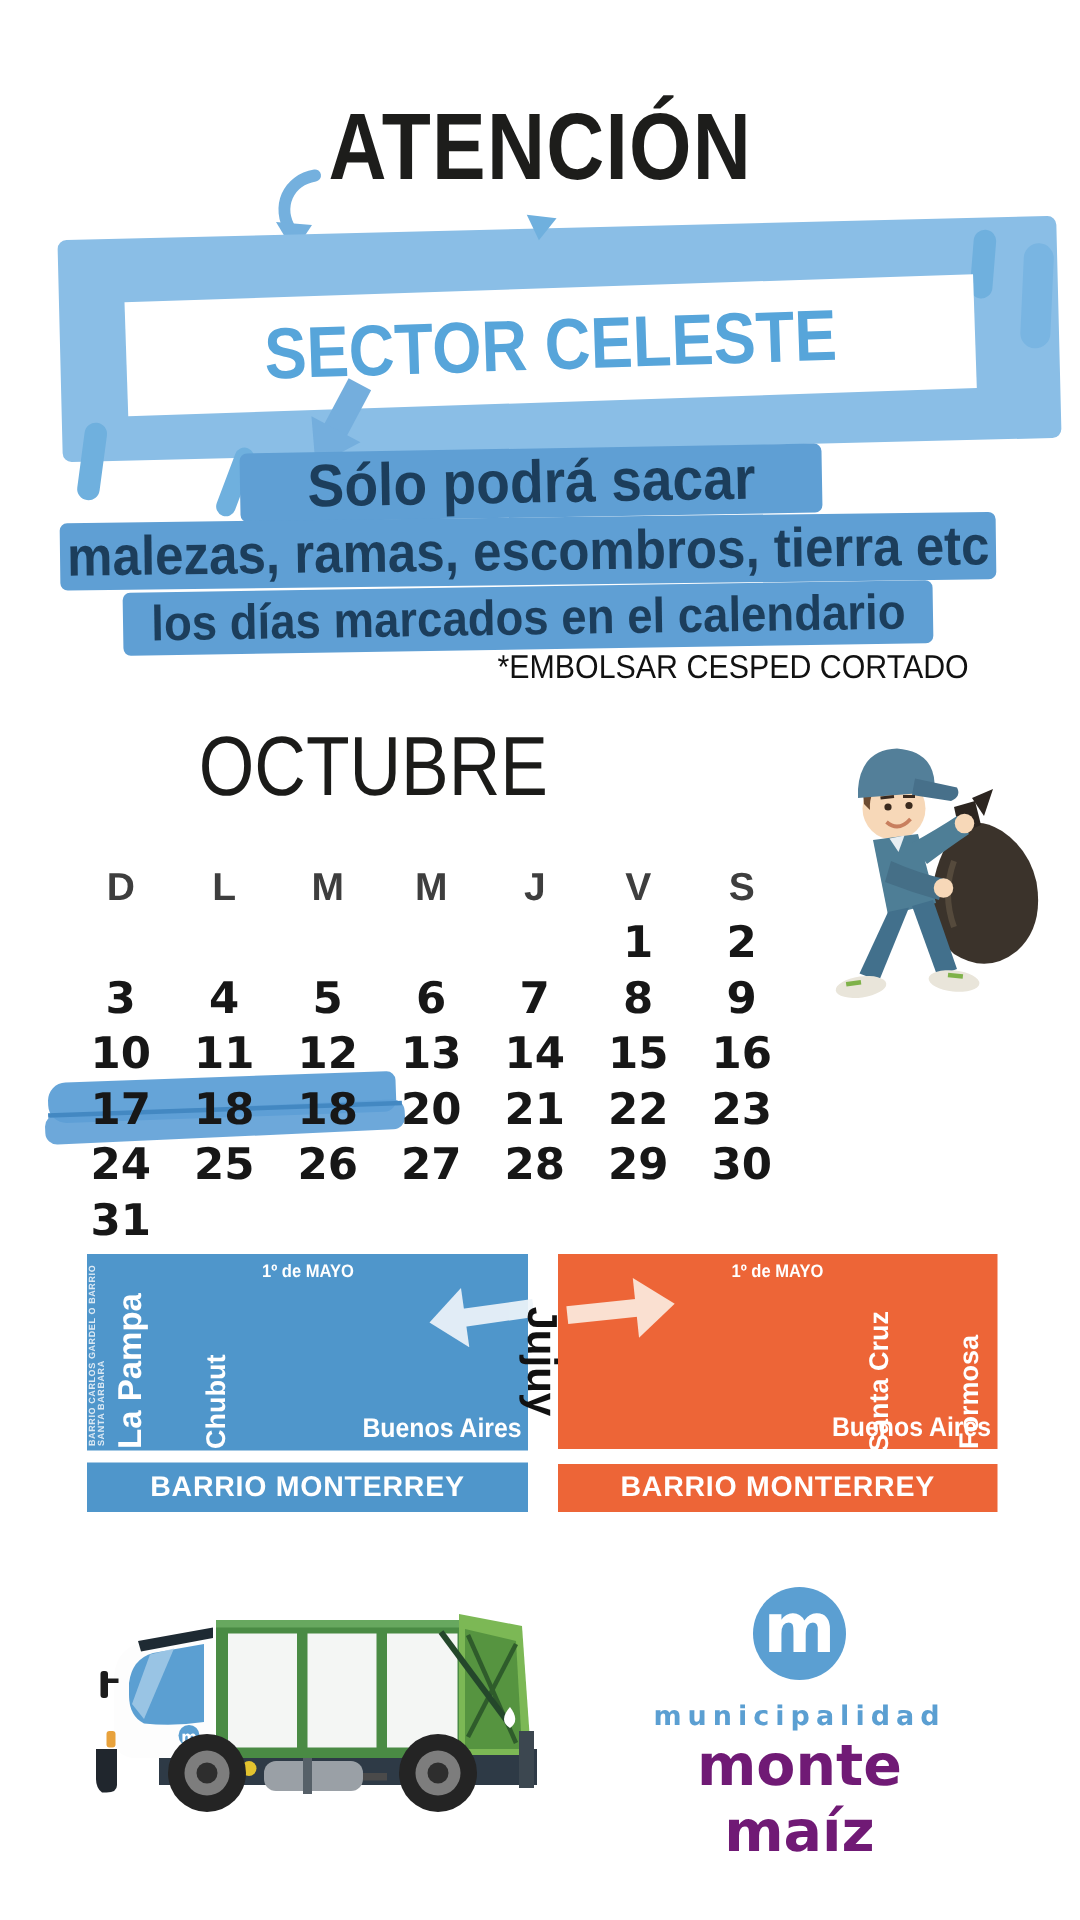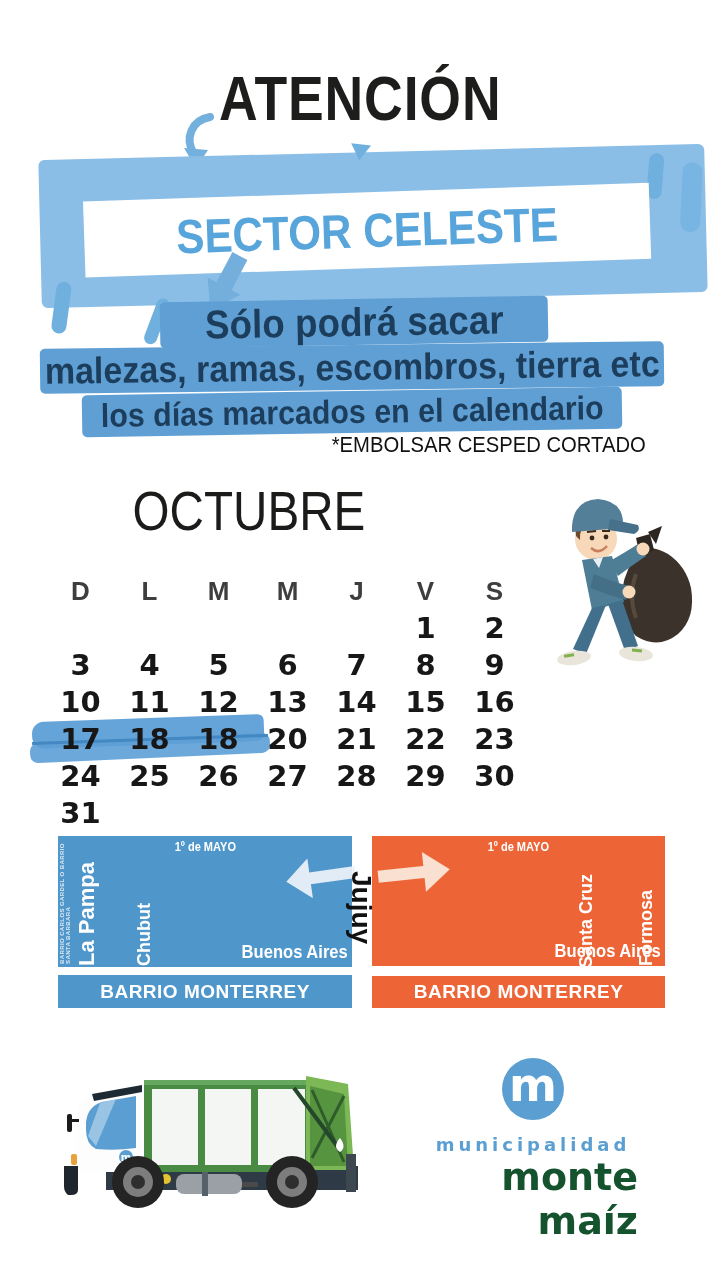--- a/index.html
+++ b/index.html
@@ -74,22 +74,22 @@
          writing-mode:vertical-rl;display:flex;align-items:center;justify-content:center;}
 
   
   .logo{left:428px;top:1058px;width:210px;height:150px;text-align:center;}
   .logo-circle{width:62px;height:62px;border-radius:50%;background:#5b9fd2;margin:0 auto;
          display:flex;align-items:center;justify-content:center;}
   .logo-circle span{color:#fff;font-size:46px;font-weight:bold;font-family:"DejaVu Sans",sans-serif;
          line-height:1;margin-top:-8px;}
   .logo-muni{margin-top:14px;color:#5b9fd2;font-weight:bold;font-size:18px;letter-spacing:4px;
          font-family:"DejaVu Sans",sans-serif;}
-  .logo-name{margin-top:0px;color:#14532d;font-weight:bold;font-size:38px;letter-spacing:0px;
-         font-family:"DejaVu Sans",sans-serif;text-align:right;}
+  .logo-name{margin-top:0px;color:#701a75;font-weight:bold;font-size:38px;letter-spacing:0px;
+         font-family:"DejaVu Sans",sans-serif;}
 </style>
 </head>
 <body>
 
 <div class="canvas">
 
   <div class="abs attn cx">
     <span class="sqz">ATENCIÓN</span>
   </div>
 

